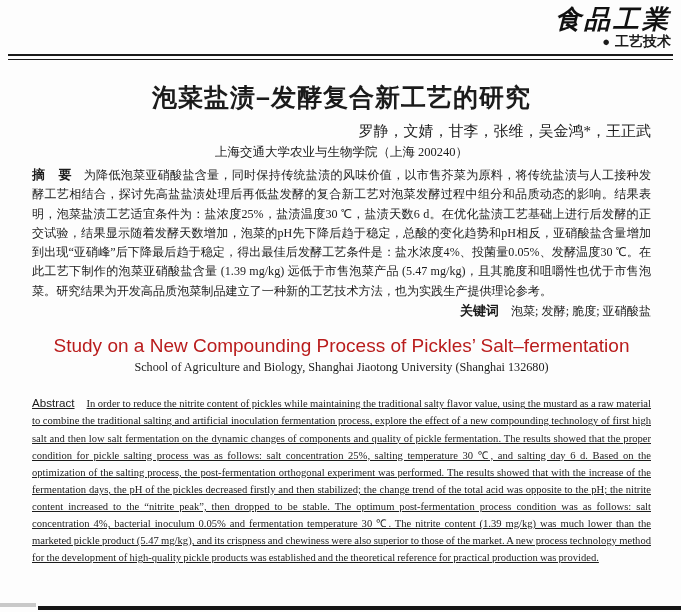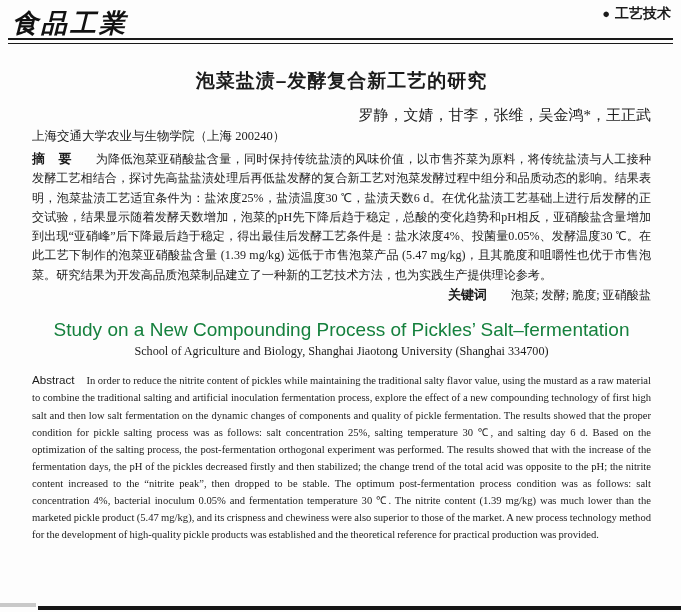--- a/index.html
+++ b/index.html
@@ -12,107 +12,110 @@
     overflow: hidden;
     color: #1b1b1b;
     font-family: "Liberation Serif", serif;
   }
   
   .header {
     display: flex;
     justify-content: space-between;
     align-items: flex-end;
     padding: 5px 10px 1px 12px;
+    flex-direction: column;
   }
   .logo {
     font-family: "DejaVu Serif", serif;
     font-style: italic;
     font-weight: bold;
     font-size: 26px;
     letter-spacing: 3px;
     line-height: 28px;
     color: #111;
   }
   .column-tag {
     font-family: "Liberation Sans", sans-serif;
     font-weight: bold;
     font-size: 14px;
-    padding-bottom: 14px;
+    padding-bottom: 2px;
     white-space: nowrap;
   }
   .column-tag .bullet { font-size: 13px; margin-right: 5px; }
   .header-rule {
     height: 6px;
     margin: 0 8px 0 8px;
     border-top: 2.5px solid #1a1a1a;
     border-bottom: 1.5px solid #1a1a1a;
   }
   
   .content { padding: 0 30px 0 32px; }
   .cn-title {
     margin-top: 21px;
     text-align: center;
     font-family: "Liberation Sans", sans-serif;
     font-weight: 600;
-    font-size: 19px;
+    font-size: 25px;
     letter-spacing: 1px;
     line-height: 32px;
   }
   .cn-authors {
     margin-top: 8px;
     text-align: right;
     font-size: 15px;
     line-height: 21px;
   }
   .cn-affil {
     margin-top: 2px;
+    text-align: center;
     font-size: 12.5px;
     line-height: 17px;
   }
   .cn-abstract {
     margin-top: 4px;
     font-size: 12.1px;
     line-height: 19.3px;
     text-align: justify;
   }
   .cn-label {
     font-family: "Liberation Sans", sans-serif;
     font-weight: bold;
     font-size: 13px;
-    margin-right: 24px;
+    margin-right: 12px;
   }
   .cn-keywords { font-size: 12.1px; line-height: 19.3px; text-align: right; }
   
   .en-block { margin-top: 13px; }
   .en-title {
     text-align: center;
     font-family: "Liberation Sans", sans-serif;
     font-size: 19px;
     line-height: 23px;
-    color: #15803d;
+    color: #b91c1c;
   }
   .en-authors {
     margin-top: 3px;
     text-align: center;
     font-family: "Liberation Sans", sans-serif;
     font-size: 12.5px;
     line-height: 16px;
   }
   .en-affil {
     margin-top: 2px;
     text-align: center;
     font-size: 12.2px;
     line-height: 16px;
   }
   .en-abstract {
-    margin-top: 12px;
+    margin-top: 19px;
     font-size: 10.6px;
     line-height: 17.1px;
     word-spacing: -0.5px;
     text-align: justify;
+    text-decoration: underline;
   }
   .en-label {
     font-family: "Liberation Sans", sans-serif;
     font-size: 11.6px;
     margin-right: 12px;
   }
   .en-keywords { font-size: 10.6px; line-height: 17.1px; }
   
   .bar-black {
     position: absolute;
@@ -145,21 +148,21 @@
     <div class="cn-title">泡菜盐渍–发酵复合新工艺的研究</div>
     <div class="cn-authors">罗静，文婧，甘李，张维，吴金鸿*，王正武</div>
     <div class="cn-affil">上海交通大学农业与生物学院（上海 200240）</div>
 
     <p class="cn-abstract"><span class="cn-label">摘　要</span><span>为降低泡菜亚硝酸盐含量，同时保持传统盐渍的风味价值，以市售芥菜为原料，将传统盐渍与人工接种发酵工艺相结合，探讨先高盐盐渍处理后再低盐发酵的复合新工艺对泡菜发酵过程中组分和品质动态的影响。结果表明，泡菜盐渍工艺适宜条件为：盐浓度25%，盐渍温度30 ℃，盐渍天数6 d。在优化盐渍工艺基础上进行后发酵的正交试验，结果显示随着发酵天数增加，泡菜的pH先下降后趋于稳定，总酸的变化趋势和pH相反，亚硝酸盐含量增加到出现“亚硝峰”后下降最后趋于稳定，得出最佳后发酵工艺条件是：盐水浓度4%、投菌量0.05%、发酵温度30 ℃。在此工艺下制作的泡菜亚硝酸盐含量 (1.39 mg/kg) 远低于市售泡菜产品 (5.47 mg/kg)，且其脆度和咀嚼性也优于市售泡菜。研究结果为开发高品质泡菜制品建立了一种新的工艺技术方法，也为实践生产提供理论参考。</span></p>
 
     <p class="cn-keywords"><span class="cn-label">关键词</span><span>泡菜; 发酵; 脆度; 亚硝酸盐</span></p>
 
     <div class="en-block">
       <div class="en-title">Study on a New Compounding Process of Pickles’ Salt–fermentation</div>
-      <div class="en-affil">School of Agriculture and Biology, Shanghai Jiaotong University (Shanghai 334700)</div>
+      <div class="en-affil">School of Agriculture and Biology, Shanghai Jiaotong University (Shanghai 132680)</div>
 
       <p class="en-abstract"><span class="en-label">Abstract</span><span>In order to reduce the nitrite content of pickles while maintaining the traditional salty flavor value, using the mustard as a raw material to combine the traditional salting and artificial inoculation fermentation process, explore the effect of a new compounding technology of first high salt and then low salt fermentation on the dynamic changes of components and quality of pickle fermentation. The results showed that the proper condition for pickle salting process was as follows: salt concentration 25%, salting temperature 30 ℃, and salting day 6 d. Based on the optimization of the salting process, the post-fermentation orthogonal experiment was performed. The results showed that with the increase of the fermentation days, the pH of the pickles decreased firstly and then stabilized; the change trend of the total acid was opposite to the pH; the nitrite content increased to the “nitrite peak”, then dropped to be stable. The optimum post-fermentation process condition was as follows: salt concentration 4%, bacterial inoculum 0.05% and fermentation temperature 30 ℃. The nitrite content (1.39 mg/kg) was much lower than the marketed pickle product (5.47 mg/kg), and its crispness and chewiness were also superior to those of the market. A new process technology method for the development of high-quality pickle products was established and the theoretical reference for practical production was provided.</span></p>
 
     </div>
 
   </div>
 
   <div class="bar-gray"></div>
   <div class="bar-black"></div>
 

